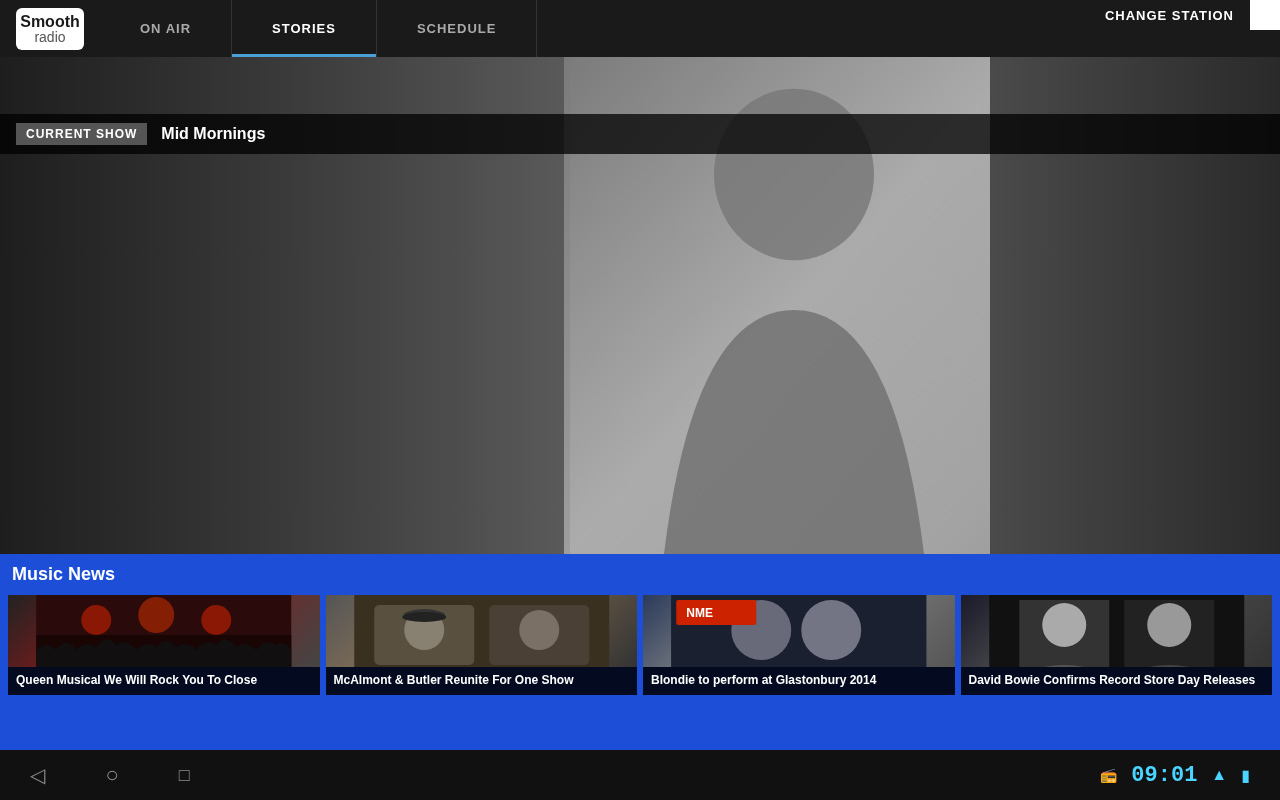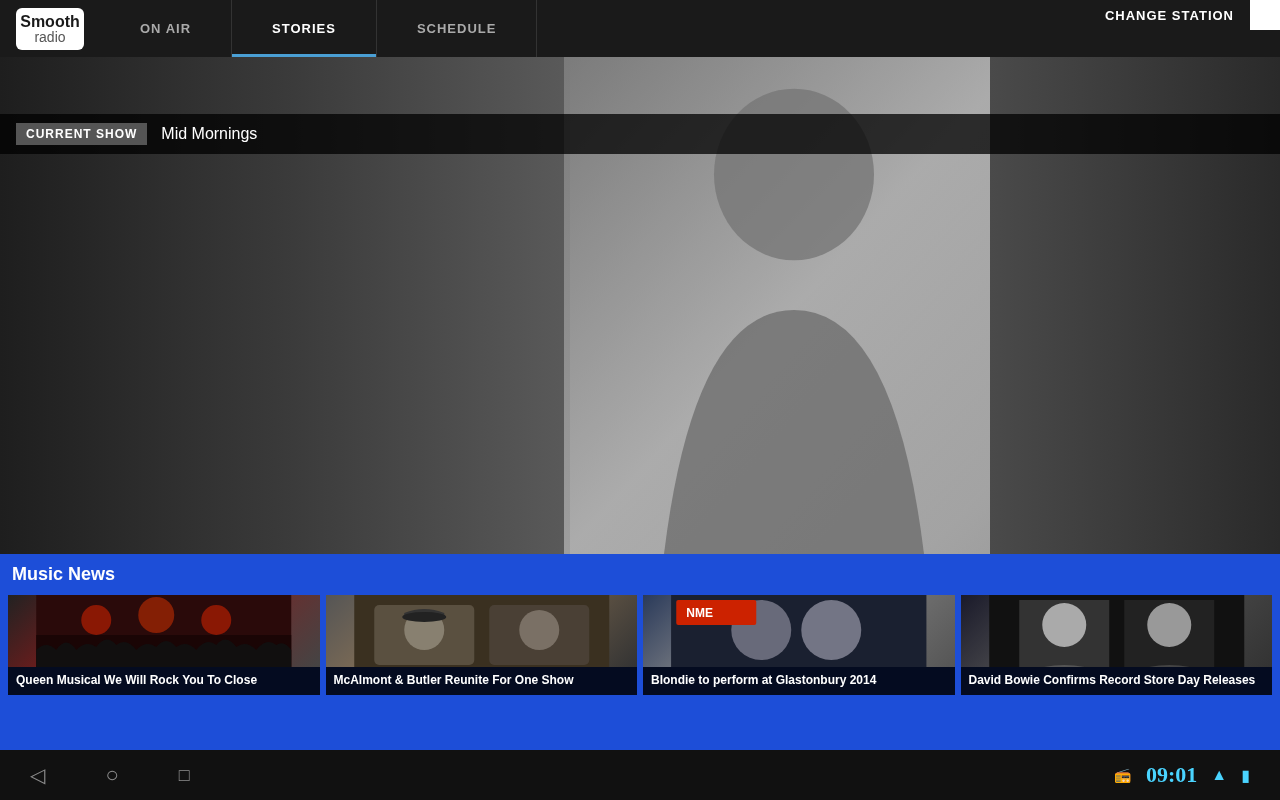--- a/index.html
+++ b/index.html
@@ -121,20 +121,21 @@
       background: #555;
       padding: 4px 10px;
       font-size: 12px;
       font-weight: bold;
       color: white;
       letter-spacing: 1px;
     }
     .current-show-name {
       font-size: 16px;
       color: white;
+      font-weight: bold;
     }
 
     
     .hero-area {
       position: relative;
       height: 497px;
       overflow: hidden;
       background: #2a2a2a;
     }
     .hero-image-bg {
@@ -227,21 +228,21 @@
     }
     .android-right {
       display: flex;
       align-items: center;
       gap: 14px;
     }
     .time-display {
       font-size: 22px;
       font-weight: bold;
       color: #4ad4ff;
-      font-family: Liberation Serif, serif;
+      font-family: Liberation Mono, monospace;
     }
   </style>
 </head>
 <body>
 
 <nav class="top-nav">
   <div class="logo-area">
     <div class="logo-box">
       <span class="logo-smooth">Smooth</span>
       <span class="logo-radio">radio</span>

